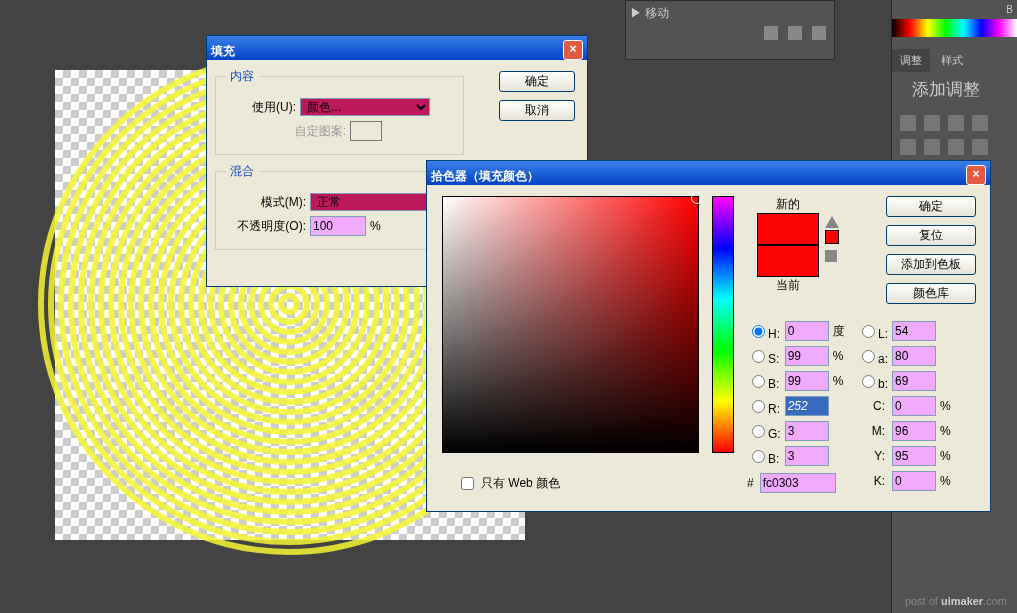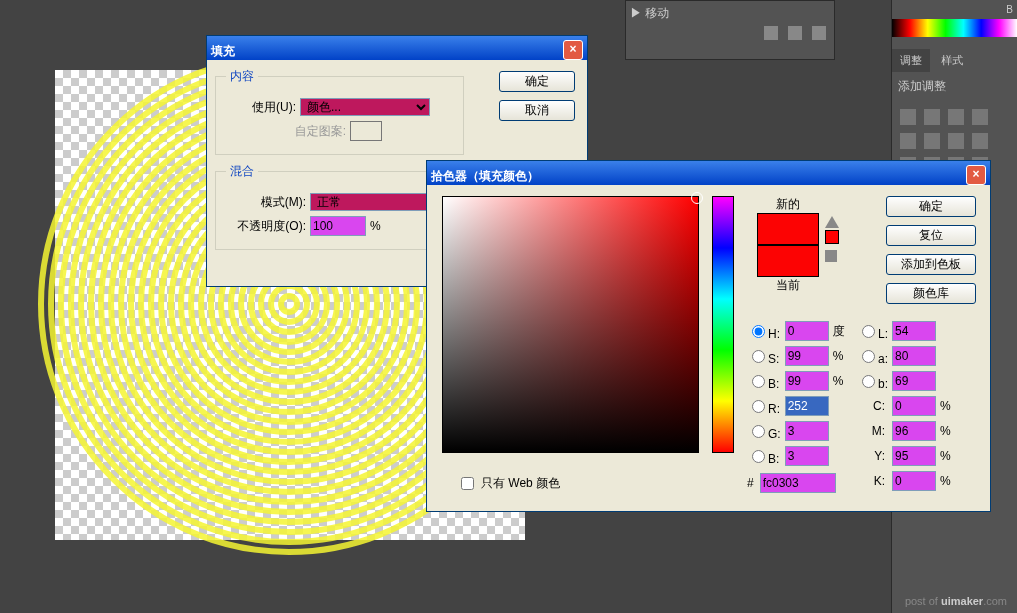--- a/index.html
+++ b/index.html
@@ -6,21 +6,21 @@
 .canvas{position:absolute;left:55px;top:70px;width:470px;height:470px;background-image:linear-gradient(45deg,#ccc 25%,transparent 25%),linear-gradient(-45deg,#ccc 25%,transparent 25%),linear-gradient(45deg,transparent 75%,#ccc 75%),linear-gradient(-45deg,transparent 75%,#ccc 75%);background-size:16px 16px;background-position:0 0,0 8px,8px -8px,-8px 0;background-color:#fff}
 .circle{border:6px solid #f5f531;border-radius:50%;position:absolute;opacity:.85}
 .dialog{position:absolute;background:#ece9d8;border:1px solid #003c74}
 .titlebar{background:linear-gradient(#3a80ea,#0142c7);color:#fff;height:24px;display:flex;align-items:flex-end;padding:0 4px;font-weight:bold}
 .titlebar span{flex:1}
 .closebtn{width:18px;height:18px;background:#e25a42;border:1px solid #fff;border-radius:3px;color:#fff;text-align:center;line-height:16px;font-weight:bold;cursor:pointer}
 fieldset{border:1px solid #d0cfbf;margin:8px;padding:8px 10px}
 legend{color:#1046c1;padding:0 4px}
 .row{display:flex;align-items:center;margin:5px 0;gap:4px}
 .row label{text-align:right}
-select,input[type=text]{border:1px solid #7f9db9;height:18px;font-size:12px;padding:0 2px;background:#d946ef}
+select,input[type=text]{border:1px solid #7f9db9;height:18px;font-size:12px;padding:0 2px;background:#f0abfc}
 select{background:#be185d}
 .winbtn{background:linear-gradient(#fefefe,#e6e4d8);border:1px solid #003c74;border-radius:3px;width:76px;height:21px;font-size:12px;cursor:pointer}
 .btncol{position:absolute;right:12px;top:35px;display:flex;flex-direction:column;gap:8px}
 .swatch{width:30px;height:18px;border:1px solid #777;display:inline-block}
 .picker{position:absolute;left:426px;top:160px;width:563px;height:350px;background:#ece9d8;border:1px solid #003c74}
 .gradient{position:absolute;left:15px;top:35px;width:255px;height:255px;background:linear-gradient(to bottom,rgba(0,0,0,0),#000),linear-gradient(to right,#fff,#f00);border:1px solid #000}
 .gradient .cursor{position:absolute;right:-5px;top:-5px;width:10px;height:10px;border:1px solid #fff;border-radius:50%}
 .huebar{position:absolute;left:285px;top:35px;width:20px;height:255px;background:linear-gradient(to bottom,#f0f,#00f,#0ff,#0f0,#ff0,#f00);border:1px solid #000}
 .newold{position:absolute;left:330px;top:35px;text-align:center}
 .newold .lbl{font-size:12px}
@@ -85,21 +85,21 @@
  </div>
 </div>
 
 <div class="toolpanel">
  <div style="padding:4px;font-size:10px;text-align:right">B</div>
  <div class="colorbar"></div>
  <div style="padding-top:12px">
   <span class="tab active">调整</span>
   <span class="tab">样式</span>
  </div>
- <div style="padding:6px 6px;font-size:12px">添加调整</div>
+ <div style="padding:6px 20px;font-size:17px">添加调整</div>
  <div class="panelicons">
   <span></span>
       <span></span>
       <span></span>
       <span></span>
   <span></span>
       <span></span>
       <span></span>
       <span></span>
   <span></span>
@@ -176,21 +176,21 @@
   <label><input type="radio" name="m" checked="" style=""><span>H:</span></label>
       <input type="text" value="0" style="">
       <span>度</span>
   <label><input type="radio" name="m" style=""><span>S:</span></label>
       <input type="text" value="99" style="">
       <span>%</span>
   <label><input type="radio" name="m" style=""><span>B:</span></label>
       <input type="text" value="99" style="">
       <span>%</span>
   <label><input type="radio" name="m" style=""><span>R:</span></label>
-      <input type="text" style="background: rgb(56, 104, 192); color: rgb(255, 255, 255);" value="252">
+      <input type="text" style="background: rgb(56, 104, 192); color: rgb(255, 255, 255); font-style: italic;" value="252">
       <span></span>
   <label><input type="radio" name="m" style=""><span>G:</span></label>
       <input type="text" value="3" style="">
       <span></span>
   <label><input type="radio" name="m" style=""><span>B:</span></label>
       <input type="text" value="3" style="">
       <span></span>
  </div>
 
  <div class="fields2">

